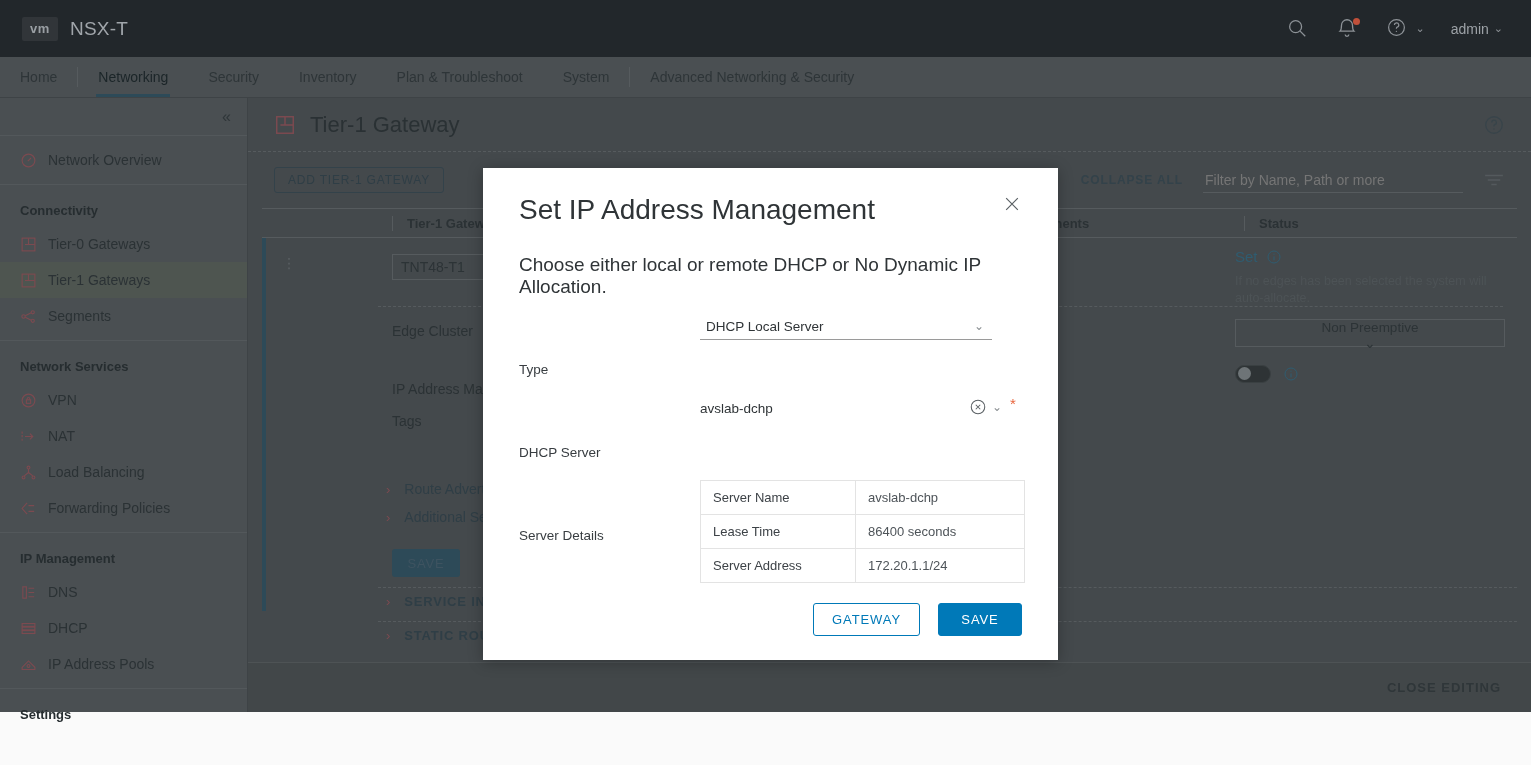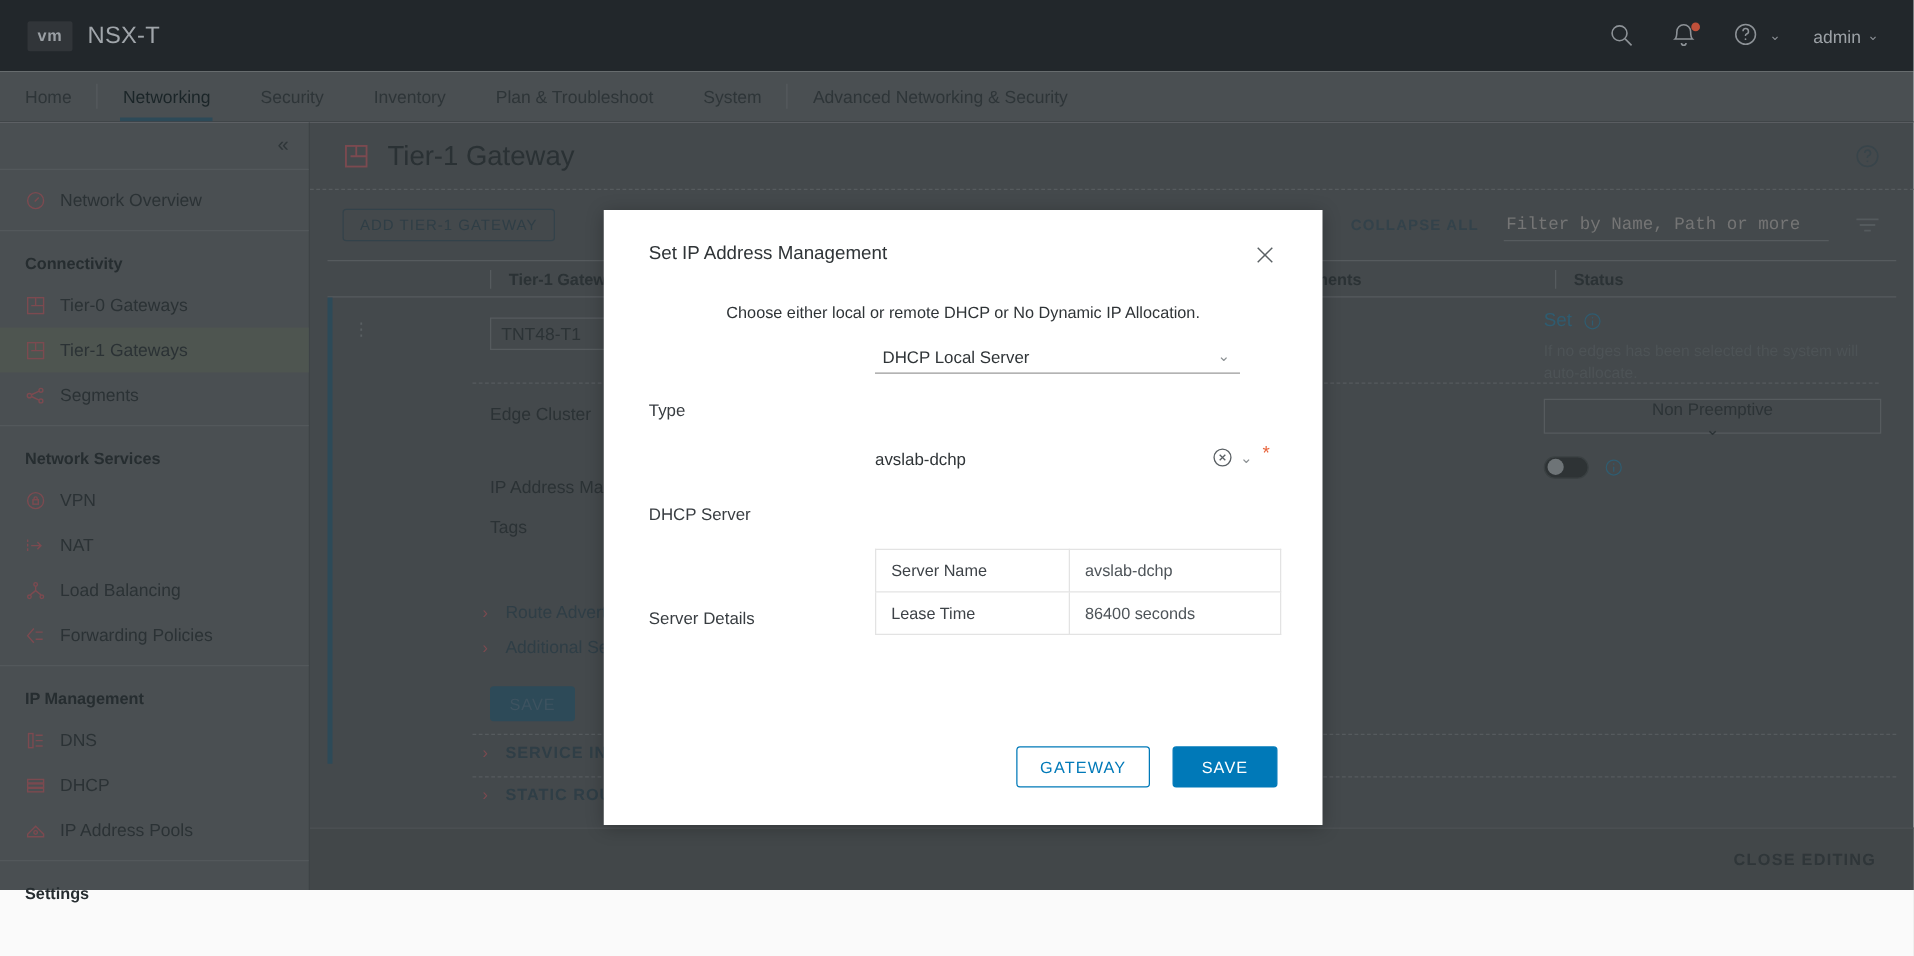--- a/index.html
+++ b/index.html
@@ -88,21 +88,21 @@
   .btn-outline {
     height: 26px; padding: 0 13px; border: 1px solid #33424a;
     color: #2f3e46; font-size: 12px; letter-spacing: .8px;
     display: flex; align-items: center; border-radius: 3px; background: transparent;
   }
   .link-btn { color: #33424a; font-size: 12px; letter-spacing: .9px; font-weight: 600; }
   .filter-wrap { position: relative; width: 260px; }
   .filter-input {
     width: 100%; background: transparent; border: none;
     border-bottom: 1px solid #565b5e; color: #54595c;
-    font-size: 14px; padding: 4px 2px; font-family: Liberation Mono, monospace; outline: none;
+    font-size: 14px; padding: 4px 2px; font-family: Liberation Sans, sans-serif; outline: none;
   }
   .filter-ic { width: 22px; height: 16px; color: #545a5d; }
 
   .tablehead {
     height: 30px; display: flex; align-items: center;
     border-top: 1px solid #565b5e; border-bottom: 1px solid #565b5e;
     margin: 0 14px; color: #2b3235; font-size: 13px; font-weight: bold;
   }
   .th { padding: 0 14px; border-left: 1px solid #565b5e; }
   .th:first-child { border-left: none; }
@@ -156,24 +156,24 @@
   .close-editing { color: #2f3639; font-size: 13px; letter-spacing: 1px; font-weight: 600; }
 
   
   .modal-shade { position: absolute; inset: 0; background: rgba(0,0,0,0.0); }
   .modal {
     position: absolute; left: 483px; top: 168px; width: 575px; height: 492px;
     background: #fff; box-shadow: 0 2px 14px rgba(0,0,0,.28);
     display: flex; flex-direction: column;
   }
   .modal-head { padding: 26px 36px 0 36px; display: flex; align-items: flex-start; }
-  .modal-title { font-size: 15px; color: #2f3437; font-weight: 400; }
+  .modal-title { font-size: 28px; color: #2f3437; font-weight: 400; }
   .modal-x { margin-left: auto; color: #5a6064; width: 20px; height: 20px; cursor: pointer; }
   .modal-body { padding: 28px 36px 0 36px; flex: 1; }
-  .modal-desc { font-size: 13px; color: #2f3437; margin-bottom: 16px; text-align: center; }
+  .modal-desc { font-size: 19px; color: #2f3437; margin-bottom: 16px; }
 
   .mrow { display: flex; align-items: flex-start; margin-bottom: 20px; }
   .mlabel { width: 181px; font-size: 13.5px; color: #383d41; padding-top: 4px; flex: none; margin-top: 44px; }
   .mfield { flex: 1; position: relative; }
   .sel-underline {
     width: 292px; height: 26px; border: none; border-bottom: 1px solid #9a9a9a;
     background: transparent; font-family: inherit; font-size: 13.5px;
     color: #2f3437; padding: 0 20px 0 6px;
     -webkit-appearance: none; appearance: none; outline: none;
   }
@@ -551,20 +551,24 @@
           <table class="det-table">
             <tbody>
               <tr>
                 <td class="det-k">Server Name</td>
                 <td class="det-v">avslab-dchp</td>
               </tr>
               <tr>
                 <td class="det-k">Lease Time</td>
                 <td class="det-v">86400 seconds</td>
               </tr>
+              <tr>
+                <td class="det-k">Server Address</td>
+                <td class="det-v">172.20.1.1/24</td>
+              </tr>
             </tbody>
           </table>
         </div>
       </div>
     </div>
 
     <div class="modal-foot">
       <button class="btn btn-cancel">GATEWAY</button>
       <button class="btn btn-primary">SAVE</button>
     </div>

